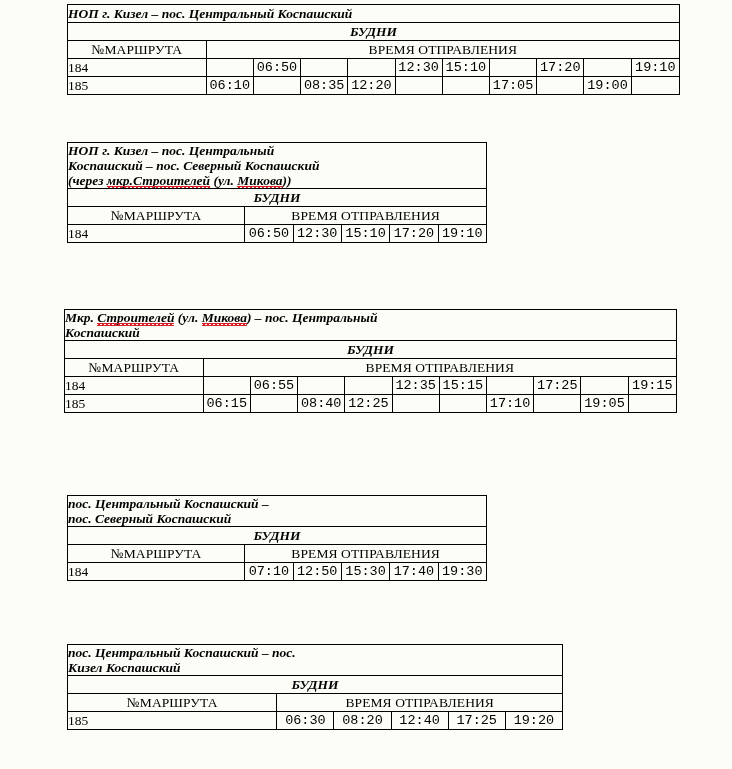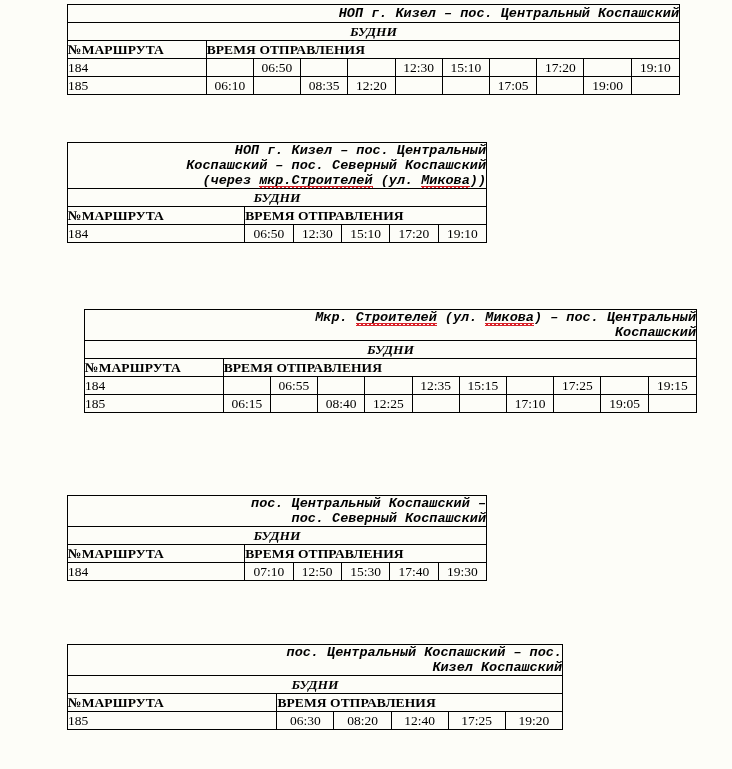--- a/index.html
+++ b/index.html
@@ -29,62 +29,61 @@
     font-size: 13.5px;
     line-height: 15px;
     vertical-align: middle;
     background: #fdfdf8;
     white-space: nowrap;
     overflow: hidden;
   }
 
   
   .title-cell {
-    text-align: right;
+    text-align: left;
     font-weight: bold;
     font-style: italic;
     font-size: 15.5px;
     line-height: 21px;
     padding: 1px 4px 2px 4px;
-    font-family: Liberation Mono, monospace;
   }
   .title-cell .tline {
     display: block;
     white-space: nowrap;
   }
 
   
   .budni-cell {
     text-align: center;
     font-weight: bold;
     font-style: italic;
     font-size: 15.5px;
     line-height: 19px;
     padding: 0 4px 1px 4px;
   }
 
   
   .colhead {
-    text-align: left;
+    text-align: center;
     font-size: 13px;
     letter-spacing: 0.1px;
     padding: 0 2px 1px 2px;
-    font-weight: bold;
   }
 
   
   .route-cell {
     text-align: left;
     padding: 0 0 1px 4px;
     font-size: 13.5px;
   }
   .time-cell {
     text-align: center;
     padding: 0 0 1px 0;
     font-size: 13.5px;
+    font-family: Liberation Mono, monospace;
   }
 
   
   .sp {
     position: relative;
     display: inline-block;
   }
   .sp::after {
     content: "";
     position: absolute;
@@ -95,21 +94,21 @@
     background-image:
       linear-gradient(45deg, transparent 42%, #d8222a 42%, #d8222a 58%, transparent 58%),
       linear-gradient(-45deg, transparent 42%, #d8222a 42%, #d8222a 58%, transparent 58%);
     background-size: 4px 3px;
     background-repeat: repeat-x;
   }
 
   
   
   #table-1 { left: 67px; top: 4px;   width: 613px; }
-  #table-3 { left: 84px; top: 309px; width: 613px; border-radius: 23px; }
+  #table-3 { left: 64px; top: 309px; width: 613px; border-radius: 23px; }
 
   
   #table-2 { left: 67px; top: 142px; width: 420px; }
   #table-4 { left: 67px; top: 469px; width: 420px; margin-top: 26px; }
   #table-5 { left: 67px; top: 644px; width: 496px; }
 
   .wide .c-route { width: 138px; }
   .wide .c-t     { width: 47px;  }
   .wide .c-t-wide{ width: 48px;  }
 

